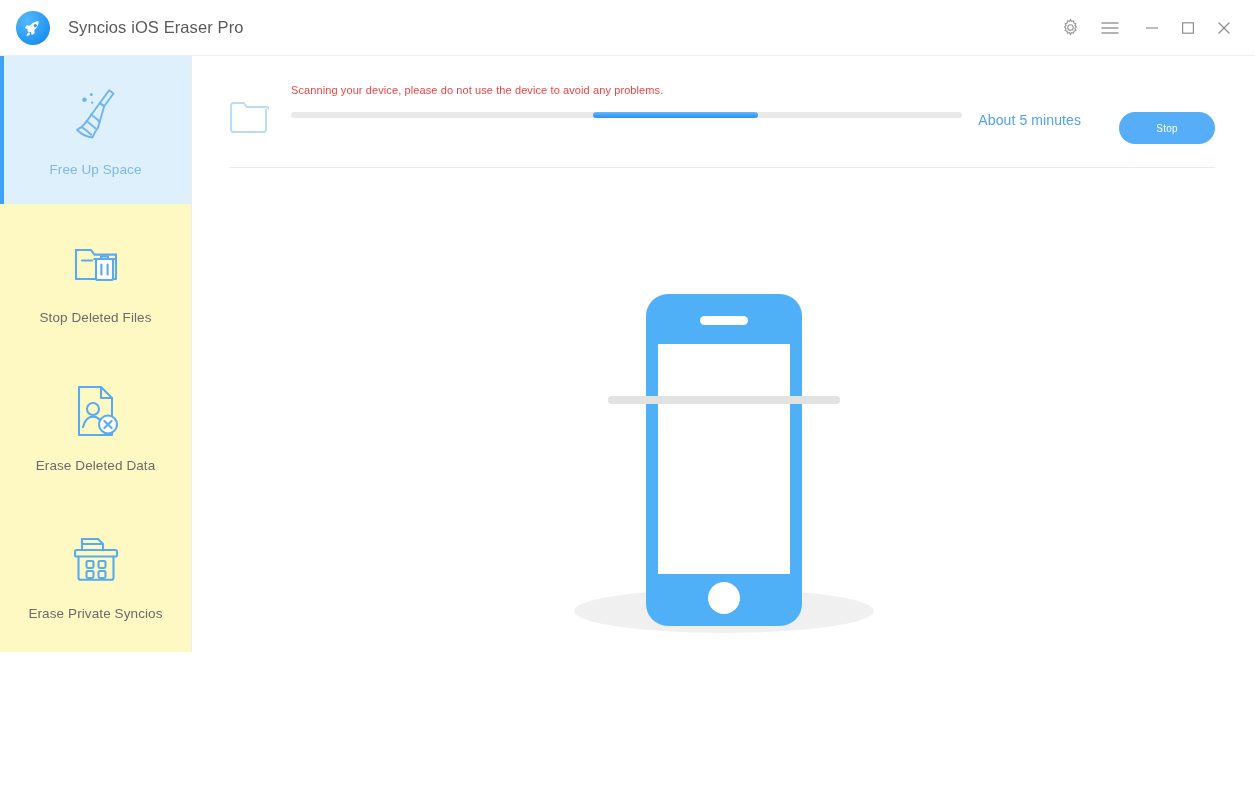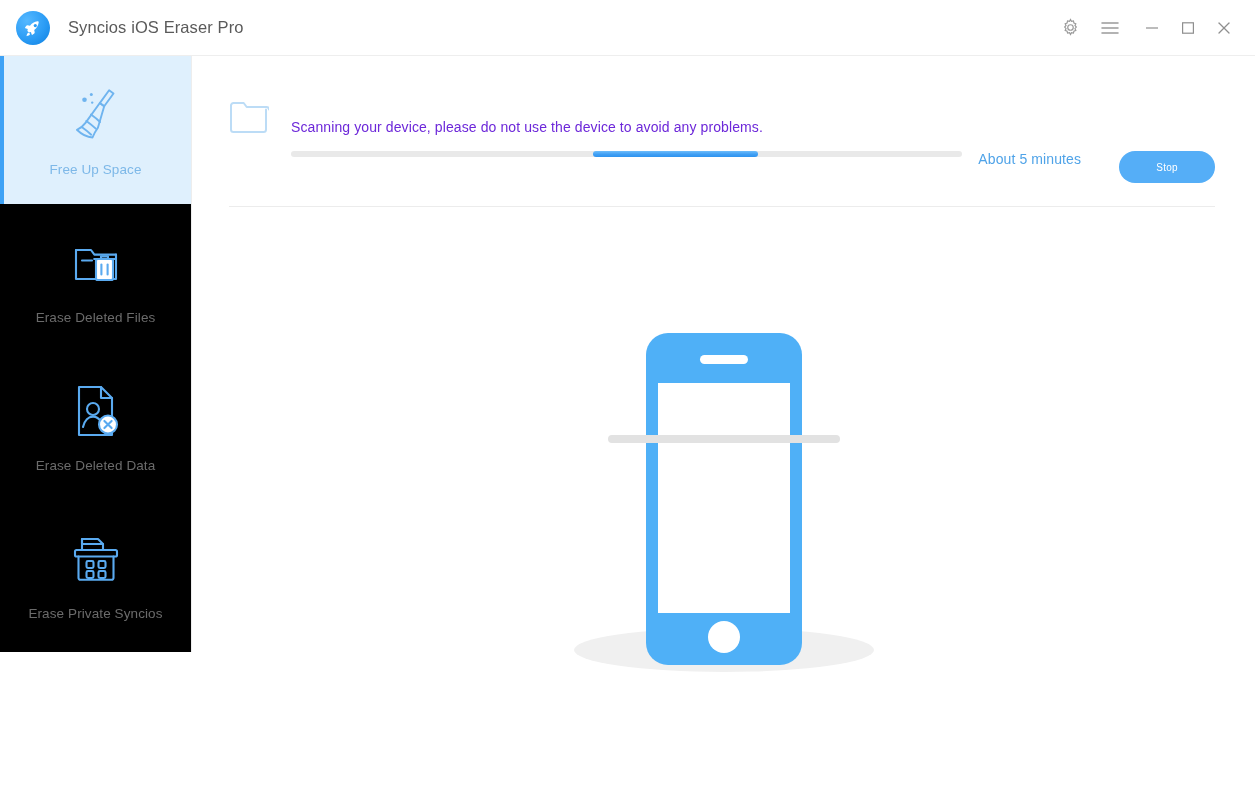--- a/index.html
+++ b/index.html
@@ -64,21 +64,21 @@
     flex:1 1 auto;
     display:flex;
     min-height:0;
     border-top:1px solid #eeeeee;
   }
 
   
   .sidebar {
     width:192px;
     flex:0 0 192px;
-    background:#000000;
+    background:#fef9c3;
     border-right:1px solid #ededed;
     display:flex;
     flex-direction:column;
     position:relative;
   }
   .nav-item {
     position:relative;
     height:148px;
     flex:0 0 148px;
     display:flex;
@@ -138,26 +138,25 @@
     margin-top:18px;
     margin-right:22px;
   }
   .folder-icon svg { display:block; }
   .scan-body {
     flex:1 1 auto;
     min-width:0;
     padding-top:2px;
   }
   .scan-msg {
-    font-size:14px;
-    color:#6d28d9;
+    font-size:11px;
+    color:#ef4444;
     letter-spacing:.1px;
     white-space:nowrap;
     margin-bottom:16px;
-    margin-top:35px;
   }
   .scan-row {
     display:flex;
   }
   .progress-track {
     position:relative;
     flex:1 1 auto;
     height:6px;
     background:#e9e9e9;
     border-radius:3px;
@@ -287,21 +286,21 @@
             <path d="M8 15h15l3.4 4.6H48"></path>
             <path d="M8 15v29h40V19.6"></path>
             <line x1="14" y1="25.5" x2="24" y2="25.5"></line>
             <rect x="28" y="24" width="17" height="21" rx="1.8" fill="#ffffff"></rect>
             <path d="M26.2 24h20.6"></path>
             <path d="M33 24v-2.6h7V24"></path>
             <line x1="33.4" y1="29.5" x2="33.4" y2="39.5"></line>
             <line x1="39.6" y1="29.5" x2="39.6" y2="39.5"></line>
           </svg>
         </div>
-        <div class="nav-label">Erase Deleted Files</div>
+        <div class="nav-label">Stop Deleted Files</div>
       </div>
 
       <div class="nav-item">
         <div class="nav-icon">
           <svg width="54" height="58" viewBox="0 0 54 58" fill="none" stroke="#5aaaf0" stroke-width="2.1" stroke-linecap="round" stroke-linejoin="round">
             <path d="M10 5h22l11 11v37H10z"></path>
             <path d="M32 5v11h11"></path>
             <circle cx="24" cy="27" r="6"></circle>
             <path d="M14 45c1.5-6.6 5.6-10.4 10-10.4 3.2 0 6.2 2 8.3 5.4"></path>
             <circle cx="39" cy="42.5" r="9" fill="#ffffff"></circle>

